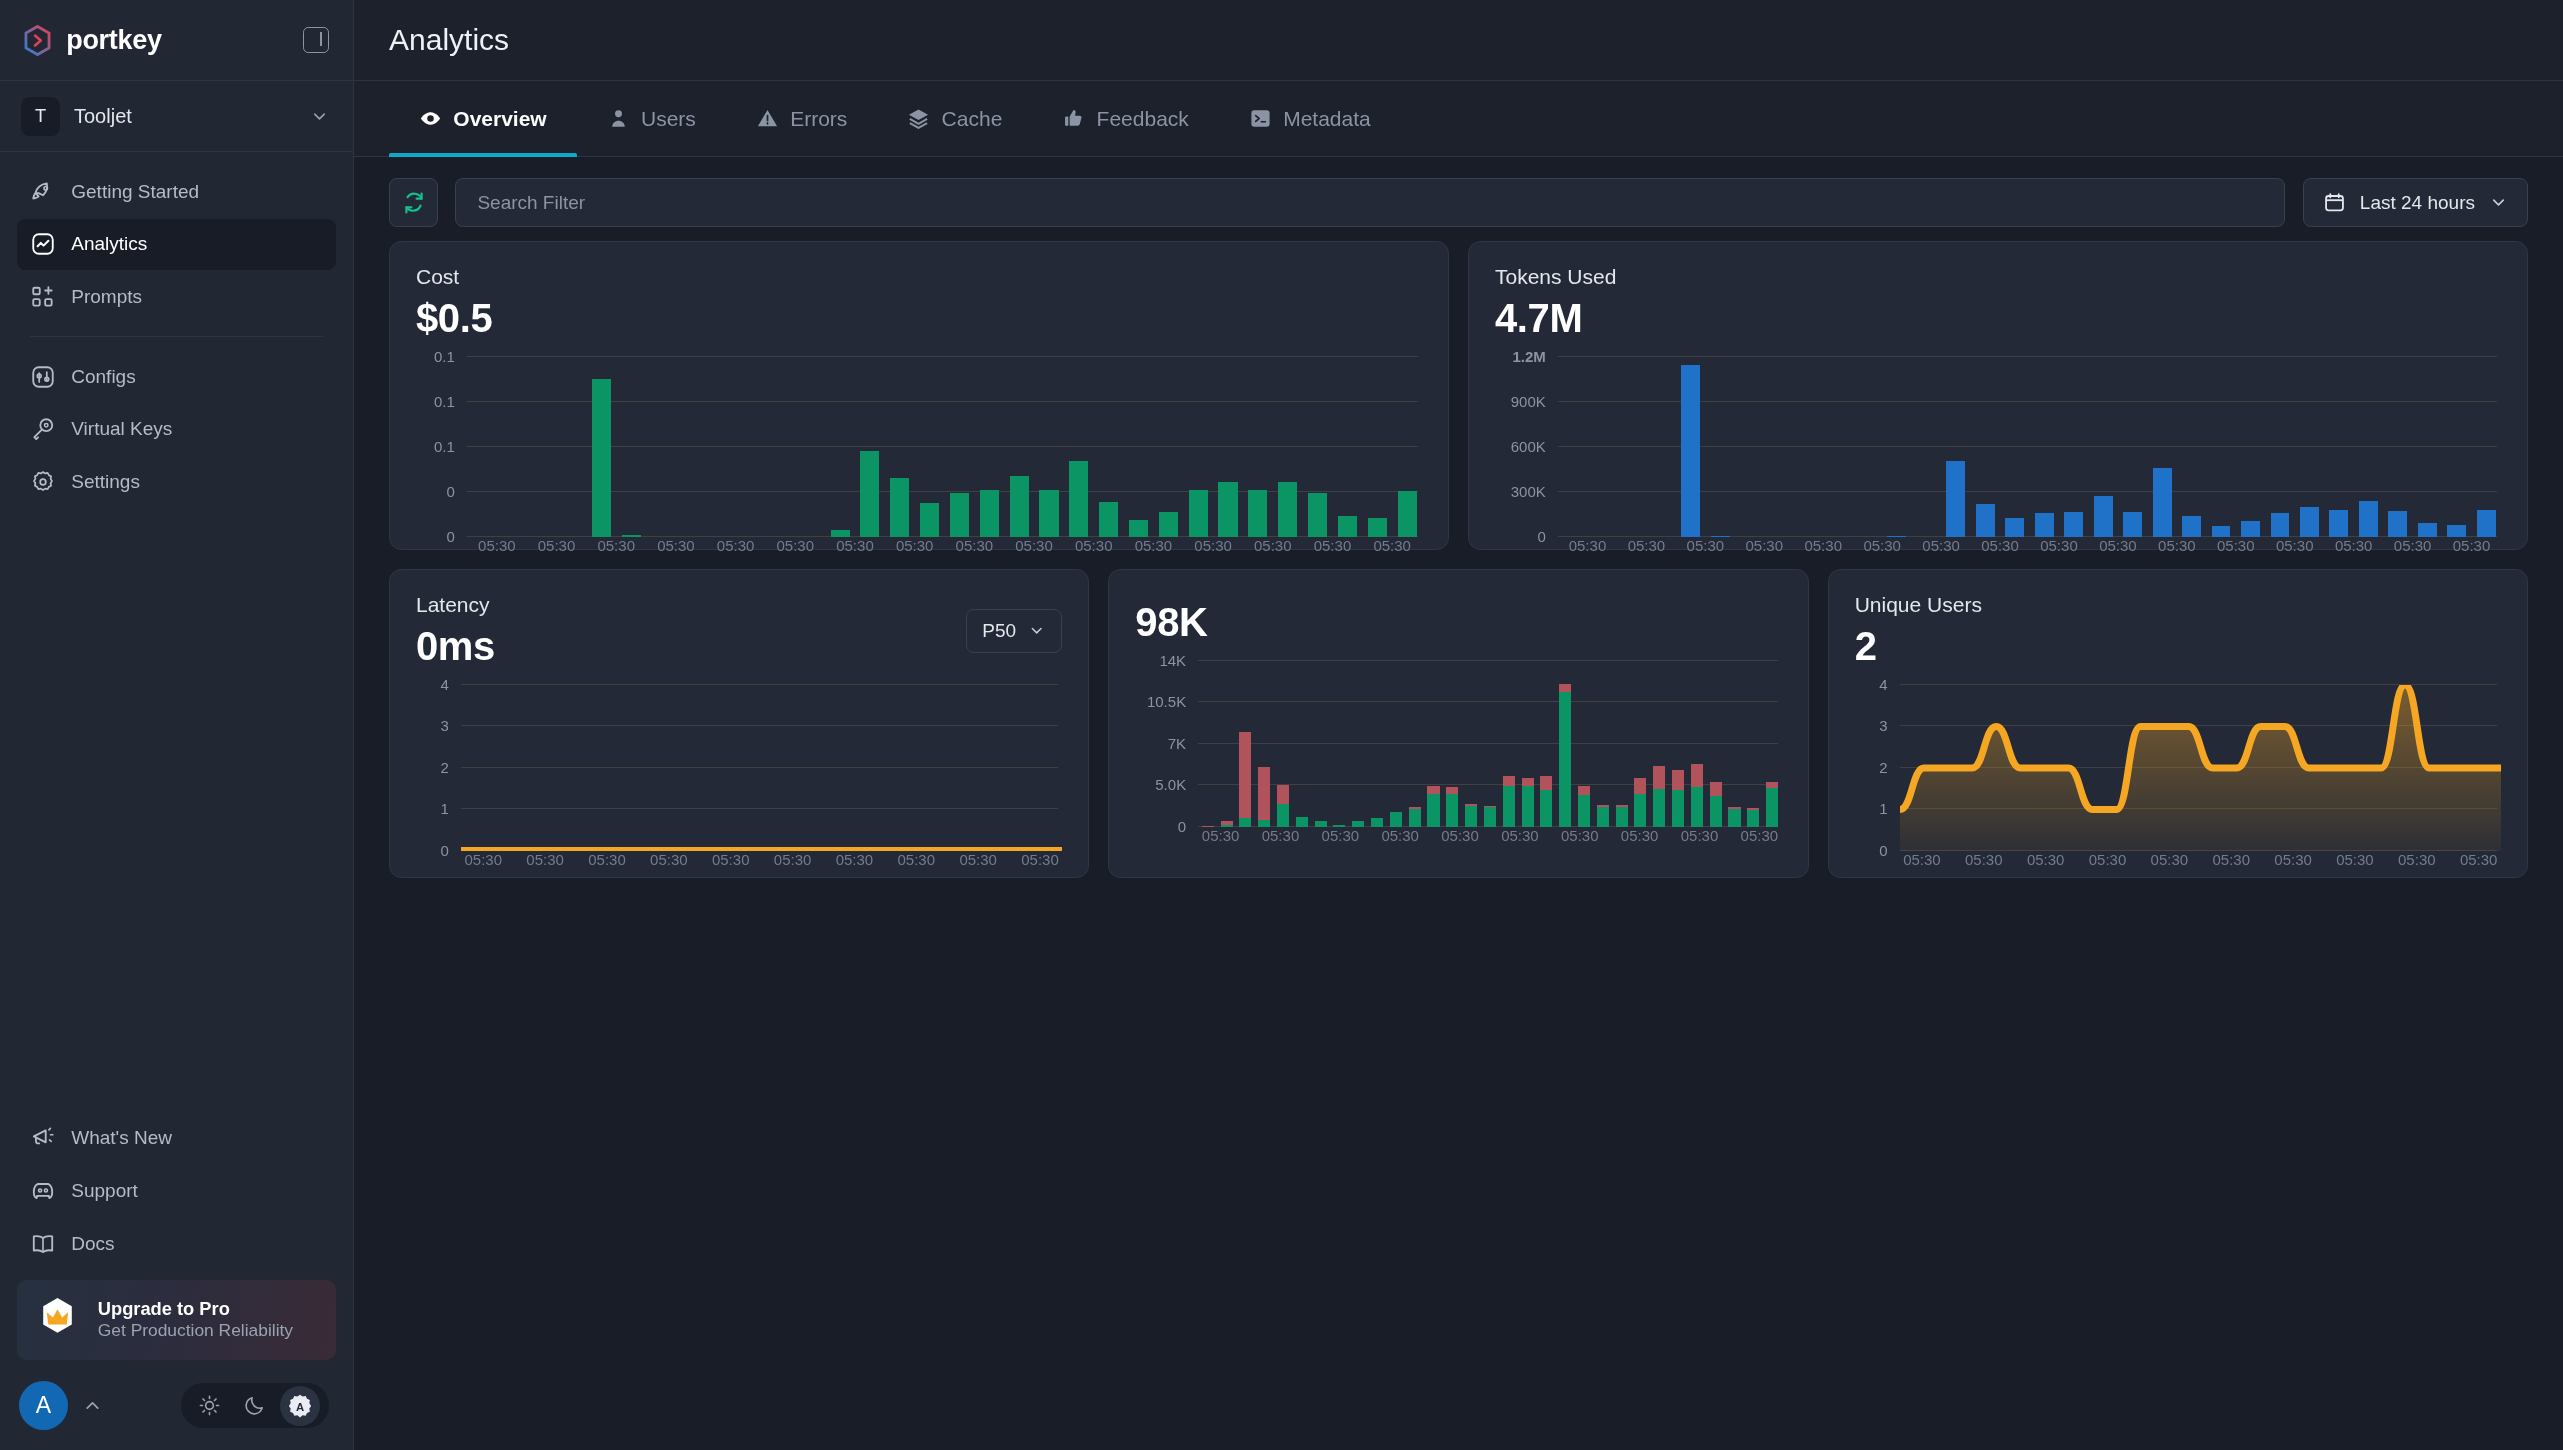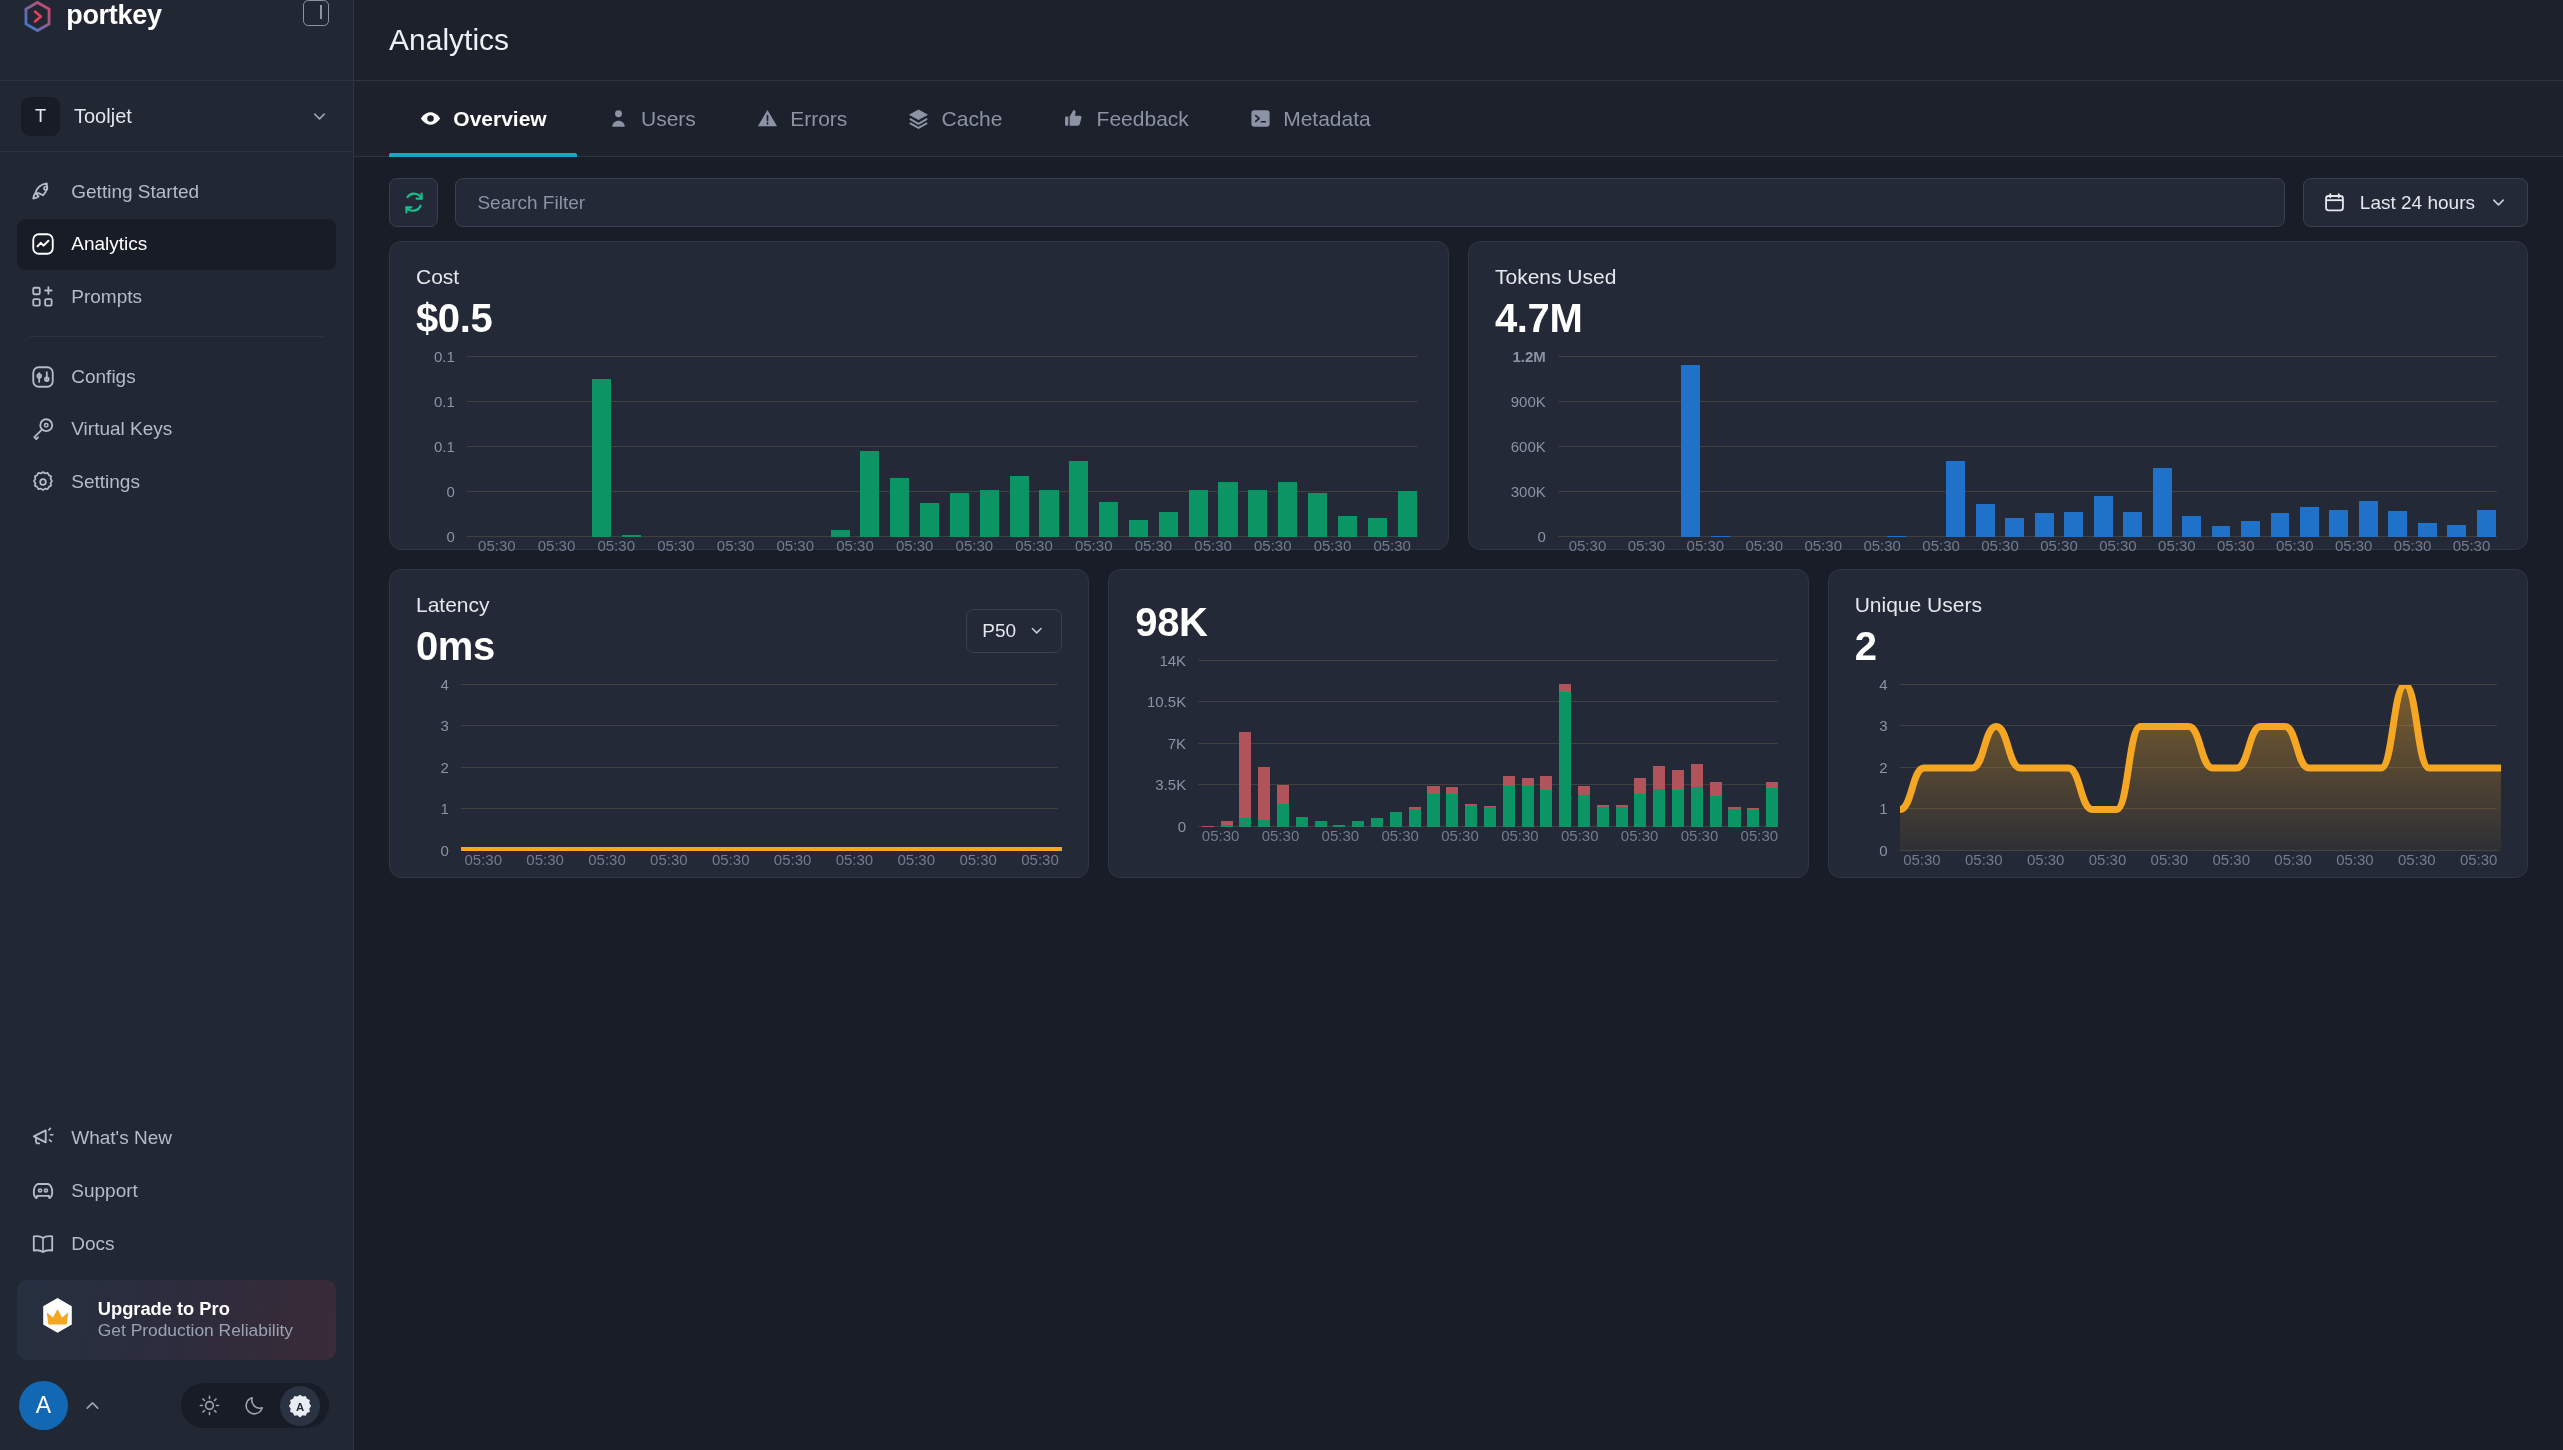--- a/index.html
+++ b/index.html
@@ -13,21 +13,21 @@
 
   
   .sidebar {
     width: 354px; height: 100%;
     background: #212733;
     border-right: 0.9px solid #2c3342;
     display: flex; flex-direction: column;
     flex: 0 0 354px;
   }
   .brand-row {
-    height: 81px; display: flex; align-items: flex-start;
+    height: 81px; display: flex; align-items: center;
     padding: 0 24.4px 0 21px; gap: 12.2px;
     border-bottom: 0.9px solid #2c3342;
   }
   .brand-logo { width: 33px; height: 33px; flex: 0 0 33px; }
   .brand-name {
     font-size: 27px; font-weight: bold; color: #ffffff;
     letter-spacing: -0.3px; flex: 1;
   }
   .collapse-btn {
     width: 26px; height: 26px; border: 1.7px solid #8b93a4;
@@ -733,21 +733,21 @@
       </div>
 
       <div class="card" style="flex:1;min-width:0;height:309px;">
         <div class="card-value">98K</div>
         <div class="chart-wrap">
           <div class="plot" id="plot-requests" style="height:166px;margin-left:63px;">
               <div class="gridline" style="bottom: 0%;">
                 <div class="ytick" style="bottom: auto; top: 0px;">0</div>
               </div>
               <div class="gridline" style="bottom: 25%;">
-                <div class="ytick" style="bottom: auto; top: 0px;">3.5K</div>
+                <div class="ytick" style="bottom: auto; top: 0px;">5.0K</div>
               </div>
               <div class="gridline" style="bottom: 50%;">
                 <div class="ytick" style="bottom: auto; top: 0px;">7K</div>
               </div>
               <div class="gridline" style="bottom: 75%;">
                 <div class="ytick" style="bottom: auto; top: 0px;">10.5K</div>
               </div>
               <div class="gridline" style="bottom: 100%;">
                 <div class="ytick" style="bottom: auto; top: 0px;">14K</div>
               </div>

